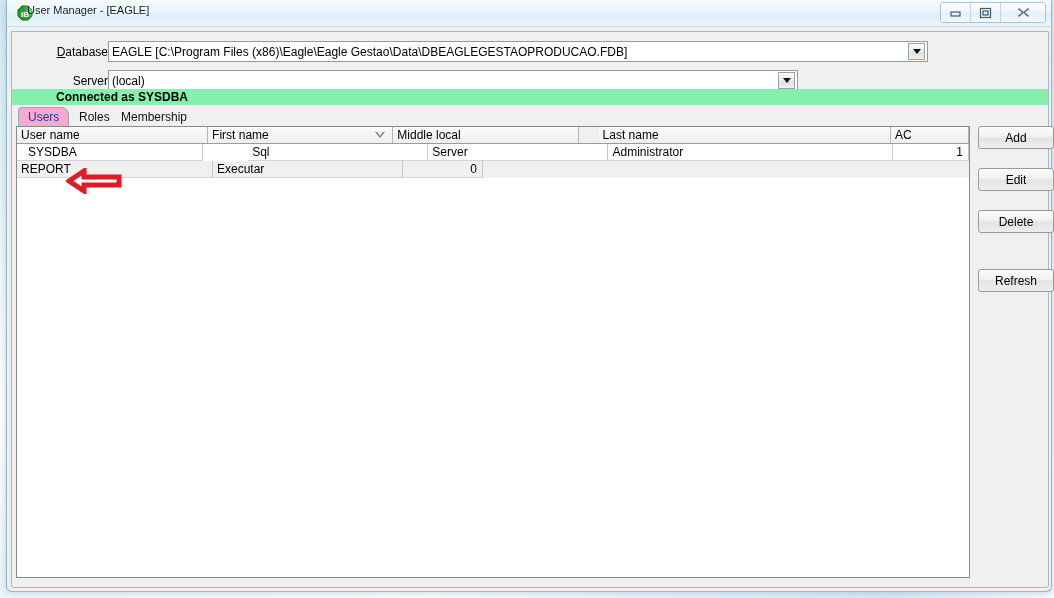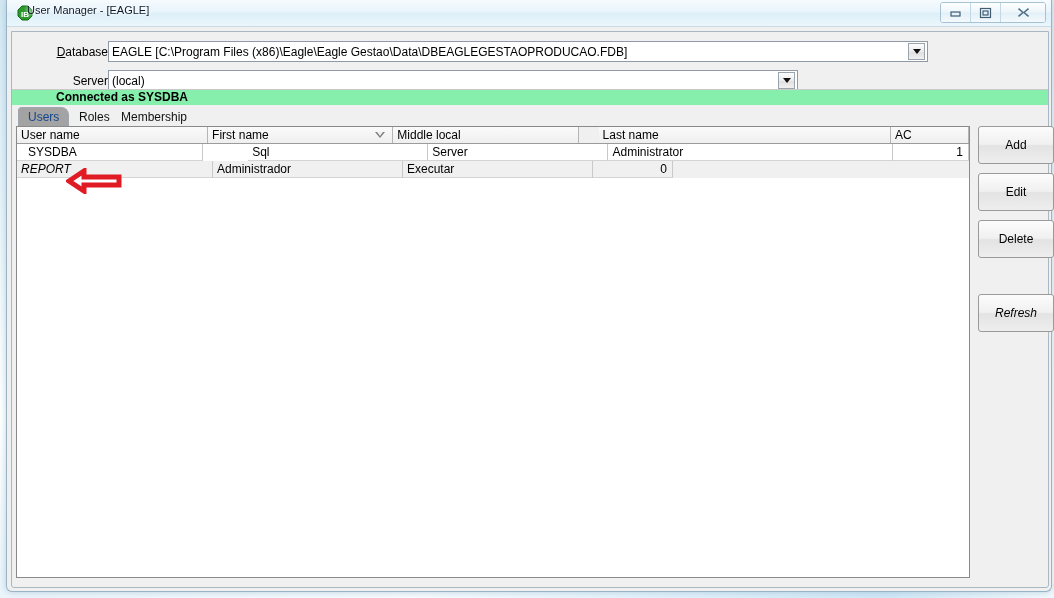--- a/index.html
+++ b/index.html
@@ -143,21 +143,21 @@
     width: 1036px; height: 19px;
   }
   .tab {
     position: absolute; top: 0;
     height: 19px;
     padding: 0 9px;
     font-size: 12px; color: #111;
     display: flex; align-items: center;
   }
   .tab.active {
-    background: #a3a3a3;
+    background: #f9a8d4;
     border: 1px solid #9fa6ad;
     border-bottom: none;
     border-radius: 4px 8px 0 0;
     color: #15458a;
   }
 
   
   .grid {
     position: absolute; left: 4px; top: 94px;
     width: 954px; height: 452px;
@@ -205,30 +205,30 @@
     display: flex; align-items: center;
     border-right: 1px solid #c8c8c8;
     border-bottom: 1px solid #d4d4d4;
     overflow: hidden; white-space: nowrap;
   }
   .gc.num { justify-content: flex-end; padding-right: 5px; }
 
   
   .sidebtns { position: absolute; left: 966px; top: 94px; width: 80px; }
   .btn {
-    width: 76px; height: 38px;
+    width: 76px; height: 23px;
     background: linear-gradient(180deg,#fcfcfc,#f0f0f0 48%,#e3e3e3 52%,#eeeeee);
     border: 1px solid #9a9a9a;
     border-radius: 3px;
     font-size: 12px; color: #000;
     display: flex; align-items: center; justify-content: center;
-    margin-bottom: 9px;
+    margin-bottom: 19px;
     cursor: default;
   }
-  .btn.refresh { margin-top: 36px; font-style: italic; }
+  .btn.refresh { margin-top: 36px; }
 
   
   .arrow-anno { position: absolute; left: 66px; top: 168px; }
 </style>
 </head>
 <body>
 
 <div class="bg-left-strip"></div>
 <div class="bg-blur-text"></div>
 <div class="bg-blur-bottom"></div>
@@ -329,22 +329,21 @@
 
       <div class="grid-row">
         <div class="gc" style="width:196px;padding-left:11px;">SYSDBA</div>
         <div class="gc" style="width:190px;margin-left:45px;">Sql</div>
         <div class="gc" style="width:190px;">Server</div>
         <div class="gc" style="width:300px;">Administrator</div>
         <div class="gc num" style="width:80px;">1</div>
       </div>
 
       <div class="grid-row alt">
-        <div class="gc" style="width:196px;font-style:italic;">REPORT</div>
-        <div class="gc" style="width:190px;">Administrador</div>
+        <div class="gc" style="width:196px;">REPORT</div>
         <div class="gc" style="width:190px;">Executar</div>
         <div class="gc num" style="width:80px;">0</div>
       </div>
 
     </div>
 
     <div class="sidebtns">
       <div class="btn">Add</div>
       <div class="btn">Edit</div>
       <div class="btn">Delete</div>

